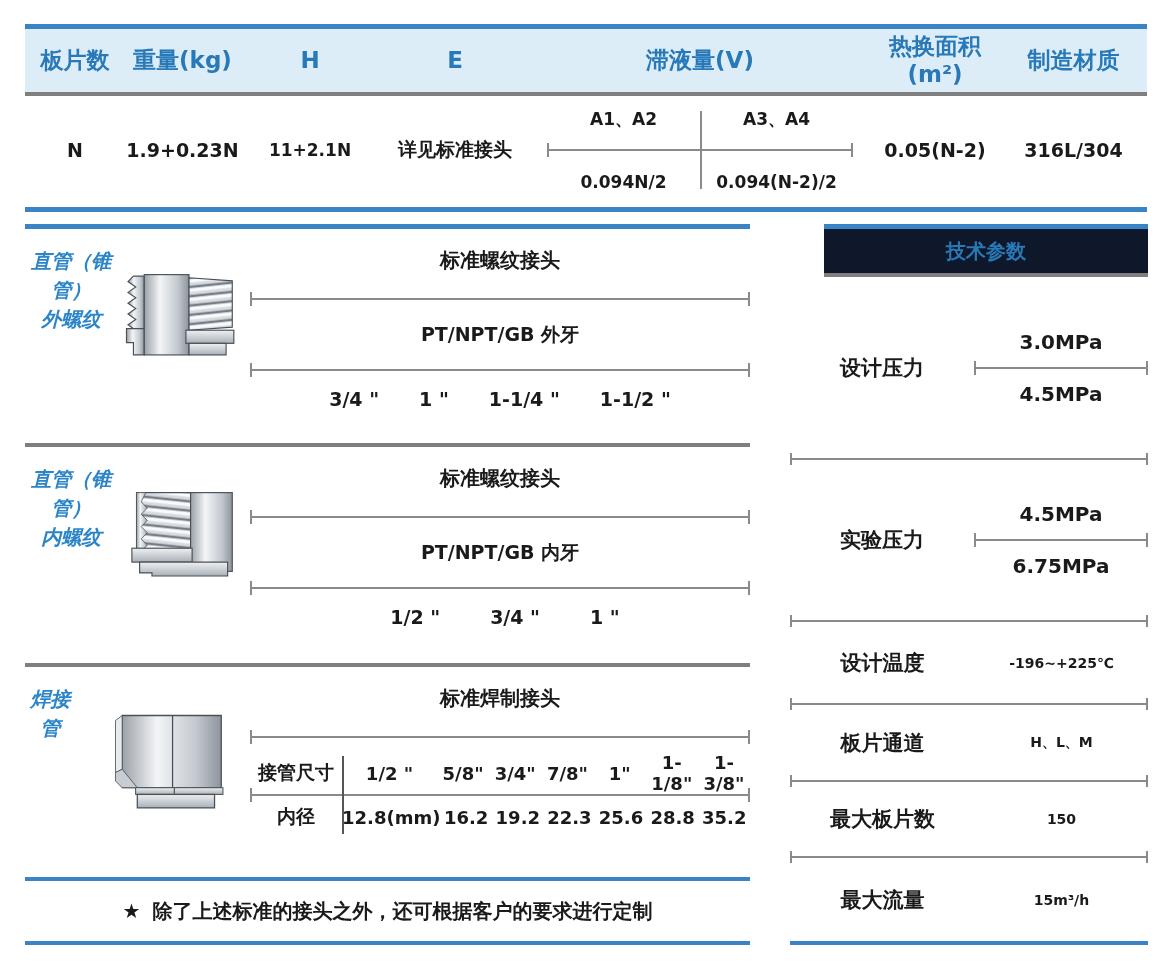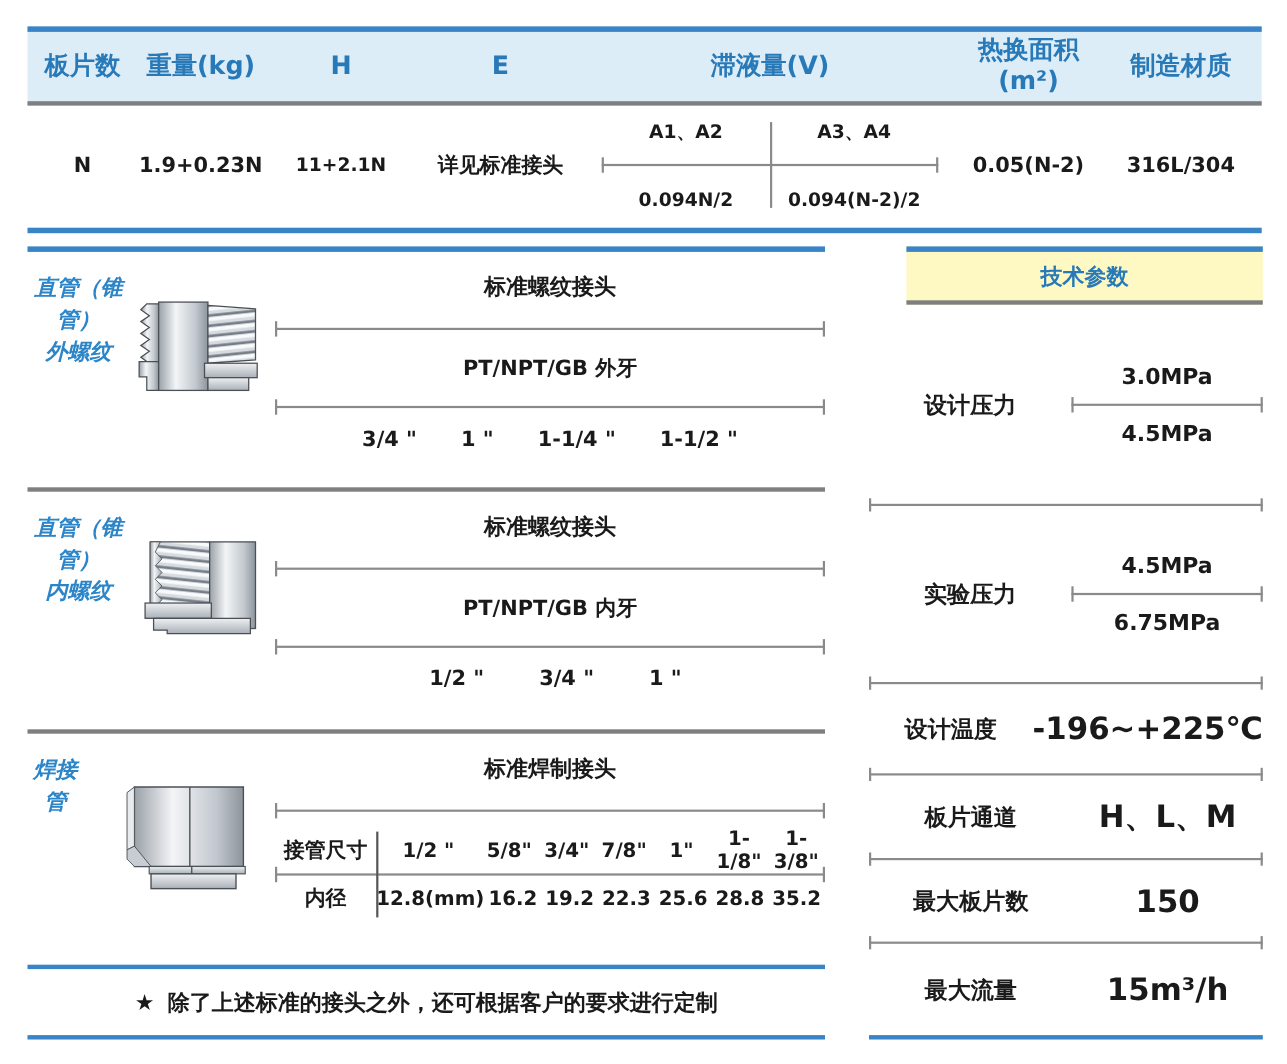--- a/index.html
+++ b/index.html
@@ -59,25 +59,25 @@
   .wcell { flex:1; text-align:center; }
   .wcell-first { flex:0 0 95px; }
   .wvline { position:absolute; left:92px; top:4px; bottom:4px; width:2px; background:#555; }
 
   
   .note-row { height:60px; display:flex; align-items:center; justify-content:center;
     font-size:20px; font-weight:700; gap:12px; }
 
   
   .tech-header { height:53px; border-top:5px solid #3884c6; border-bottom:4px solid #7f7f7f;
-    background:#fef9c3; display:flex; align-items:center; justify-content:center;
+    background:#0f172a; display:flex; align-items:center; justify-content:center;
     color:#2879b8; font-weight:700; font-size:20px;margin-left:34px; }
   .param-row { display:flex; align-items:center; }
   .param-label { width:185px; text-align:center; font-size:21px; font-weight:600; }
-  .param-value { flex:1; text-align:center; font-size:28px; font-weight:600; }
+  .param-value { flex:1; text-align:center; font-size:14px; font-weight:600; }
   .param-vals { flex:1; display:flex; flex-direction:column; align-items:center; font-size:20px; font-weight:600; }
   .pdimline { width:174px; margin:13px 0; }
   .hdiv { position:relative; height:2px; background:#8a8a8a; }
   .hdiv::before, .hdiv::after { content:""; position:absolute; top:-5px; width:2px; height:12px; background:#8a8a8a; }
   .hdiv::before { left:0; } .hdiv::after { right:0; }
   .pb1{height:181px}.pb2{height:160px}.pb3{height:81px}.pb4{height:75px}.pb5{height:74px}.pb6{height:83px}
 </style>
 </head>
 <body>
 

